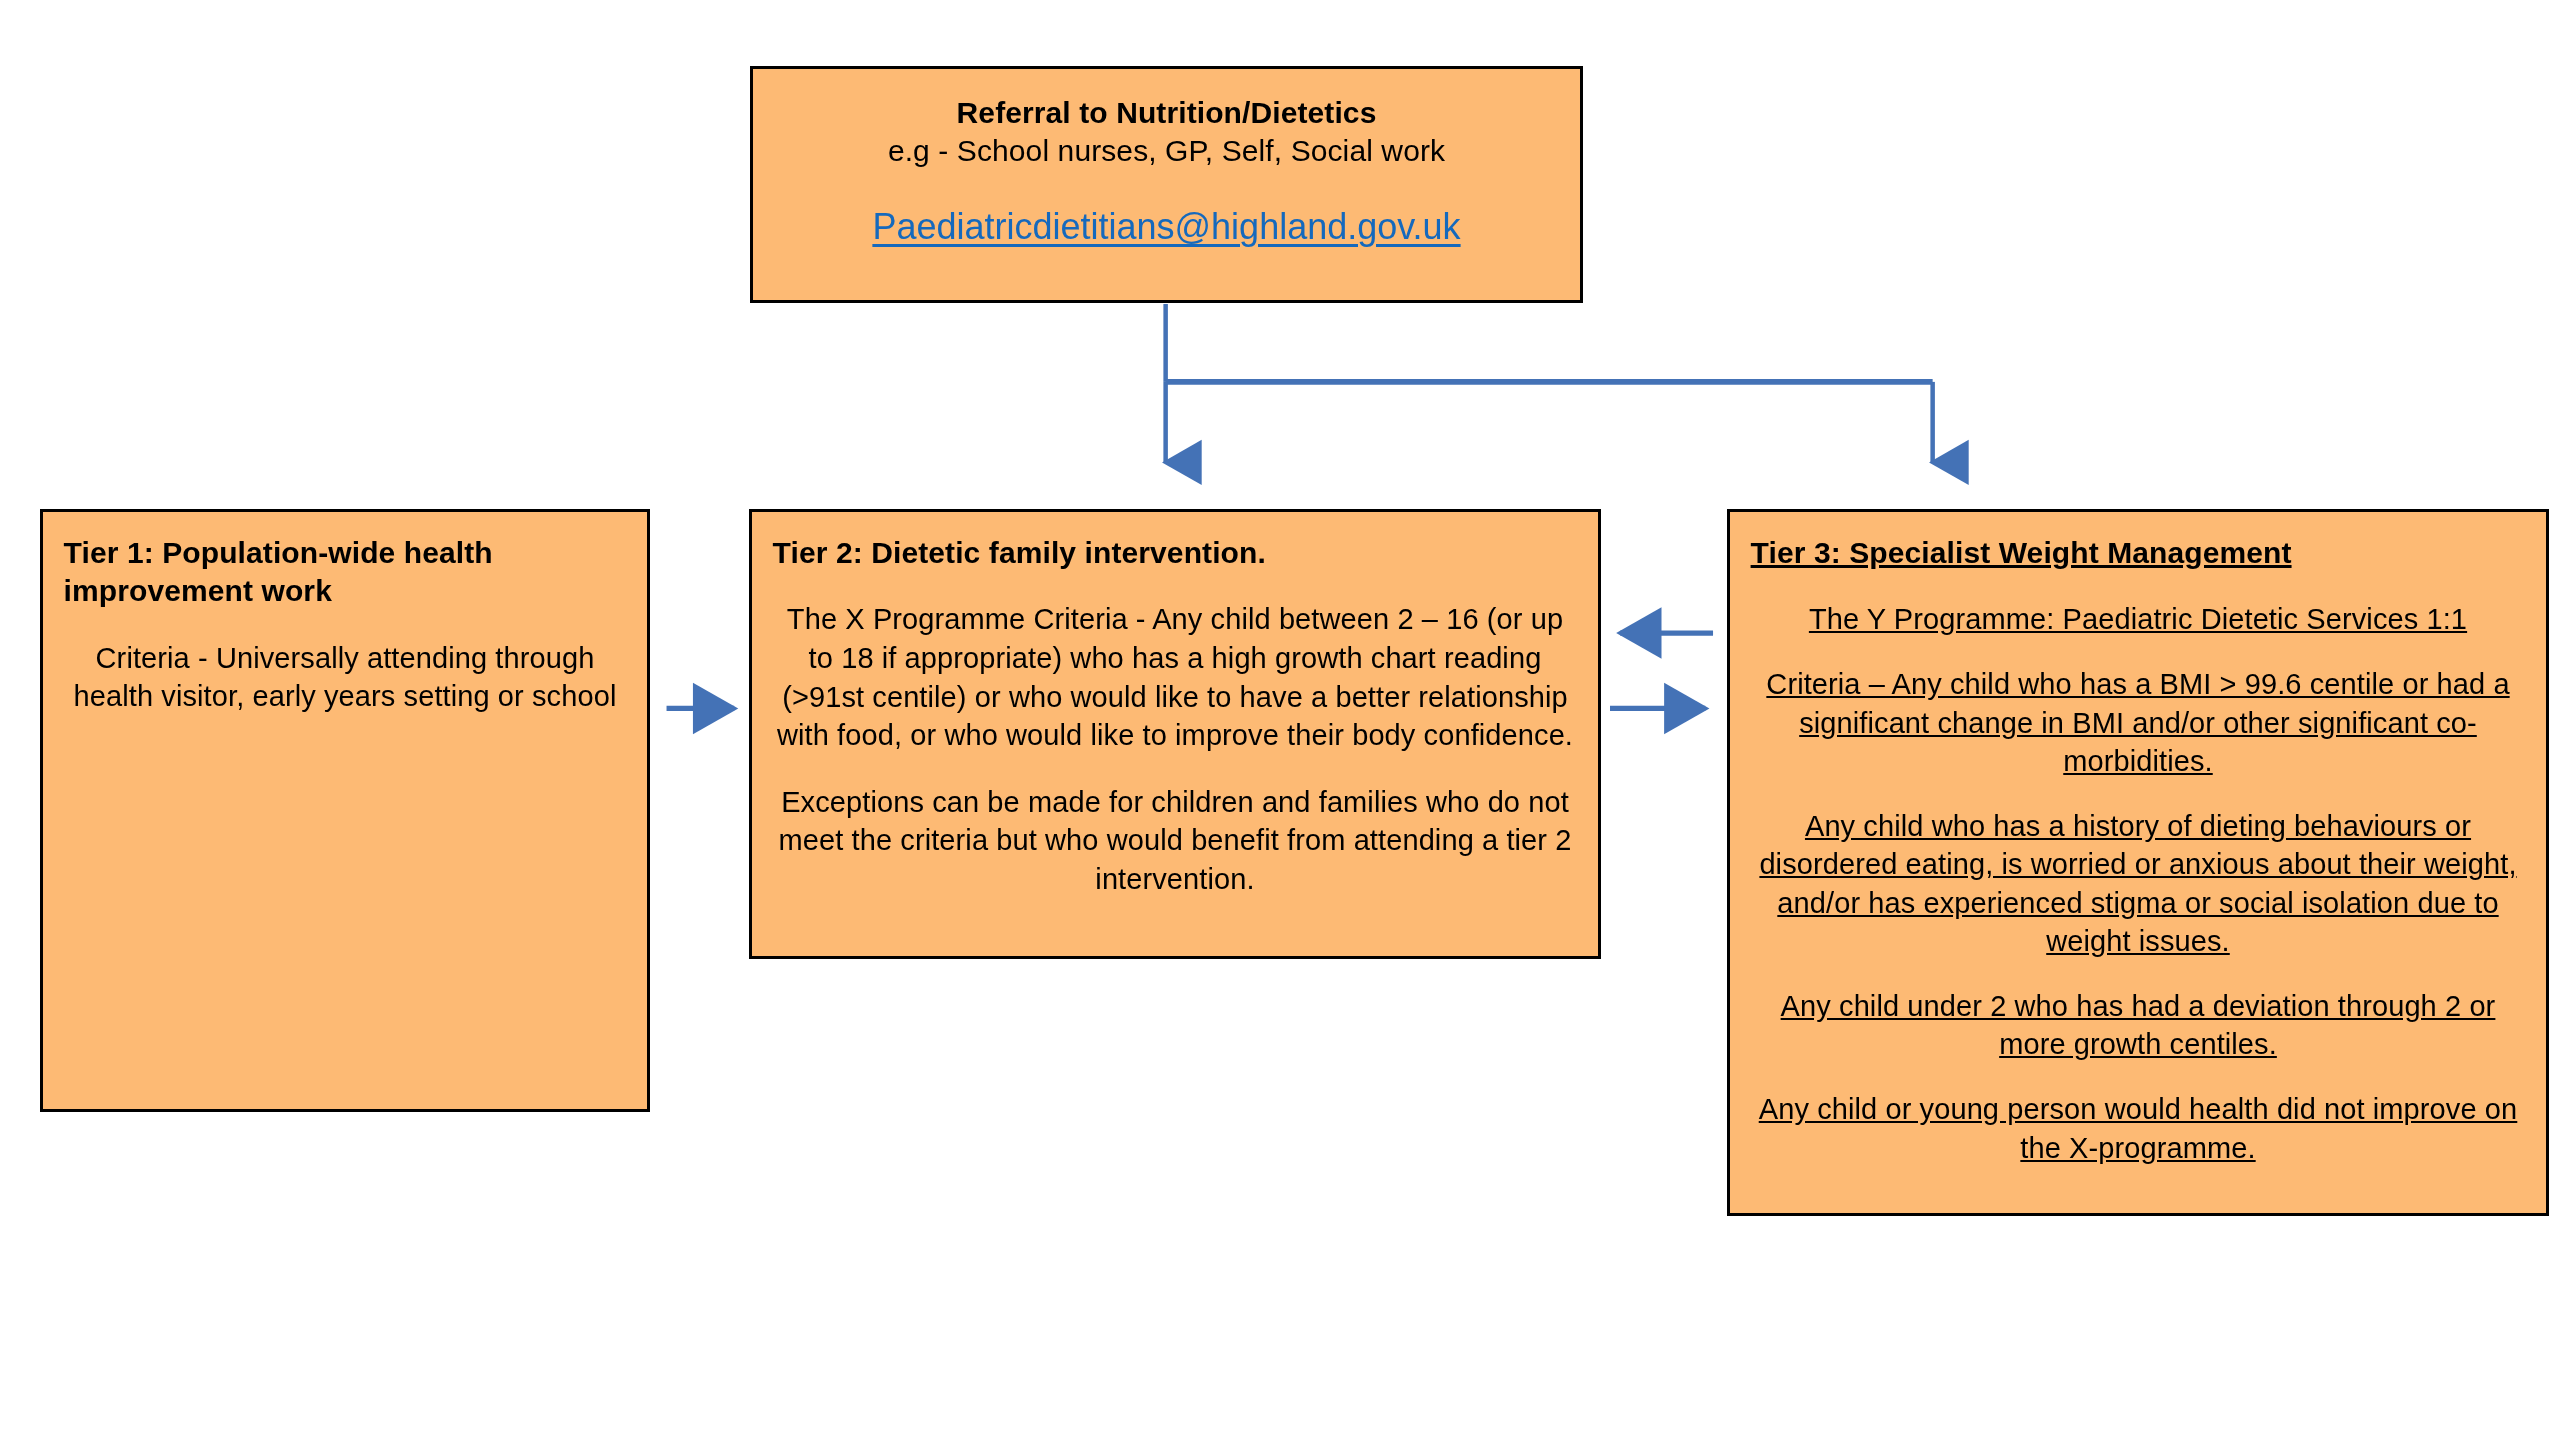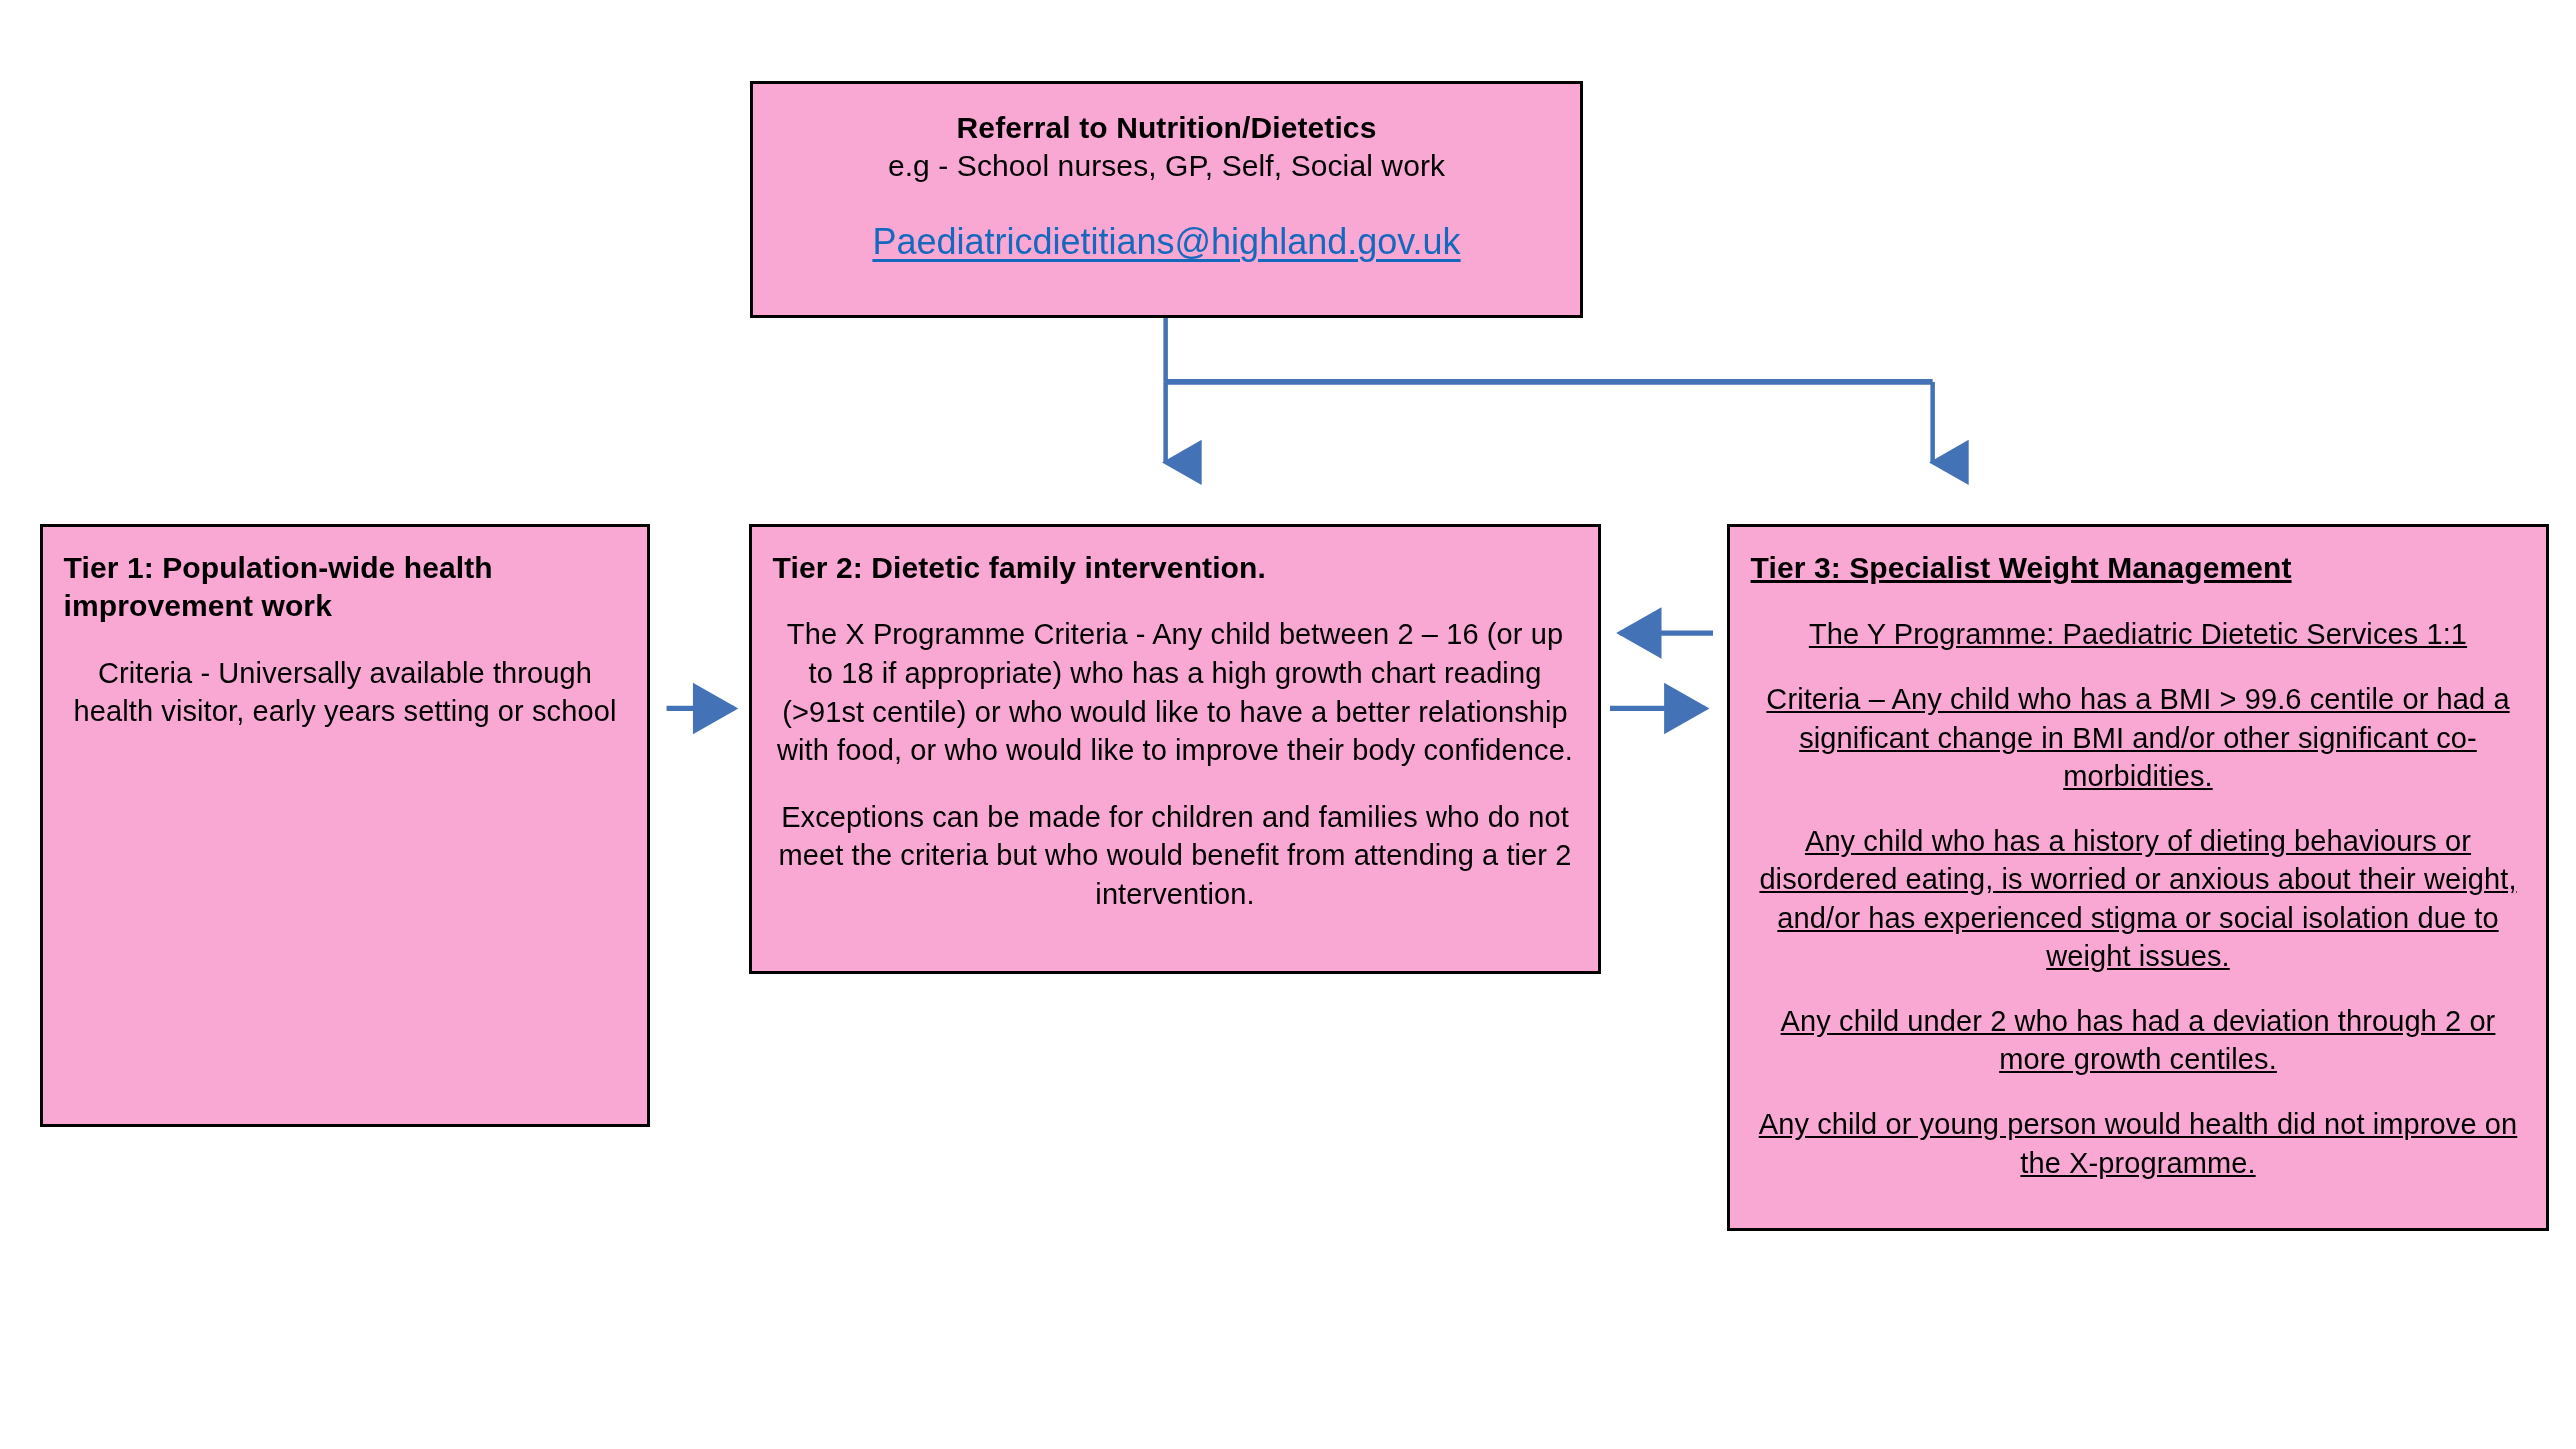--- a/index.html
+++ b/index.html
@@ -16,22 +16,21 @@
     width: 2576px;
     height: 1449px;
     background: #ffffff;
     overflow: hidden;
   }
 
   .box {
     position: absolute;
     box-sizing: border-box;
     border: 3.2px solid #000000;
-    background: #f9a8d4;
-    margin-top: 15px;
+    background: #fdba74;
   }
 
   
   #referral-box {
     left: 750px;
     top: 66px;
     width: 833px;
     height: 237px;
     padding: 24.5px 19.3px 0 19.3px;
     text-align: center;
@@ -153,21 +152,21 @@
   <div class="box" id="referral-box">
     <div class="referral-title">Referral to Nutrition/Dietetics</div>
     <div class="referral-sub">e.g - School nurses, GP, Self, Social work</div>
     <div class="referral-link-wrap">
       <span class="referral-link">Paediatricdietitians@highland.gov.uk</span>
     </div>
   </div>
 
   <div class="box tier" id="tier1-box">
     <div class="tier-title">Tier 1: Population-wide health improvement work</div>
-    <div class="tier-para">Criteria - Universally available through health visitor, early years setting or school</div>
+    <div class="tier-para">Criteria - Universally attending through health visitor, early years setting or school</div>
   </div>
 
   <div class="box tier" id="tier2-box">
     <div class="tier-title">Tier 2: Dietetic family intervention.</div>
     <div class="tier-para">The X Programme Criteria - Any child between  2 – 16 (or up to 18 if appropriate) who has a high growth chart reading (&gt;91st centile) or who would like to have a better relationship with food, or who would like to improve their body confidence.</div>
     <div class="tier-para">Exceptions can be made for children and families who do not meet the criteria but who would benefit from attending a tier 2 intervention.</div>
   </div>
 
   <div class="box tier" id="tier3-box">
     <div class="tier-title">Tier 3: Specialist Weight Management</div>

